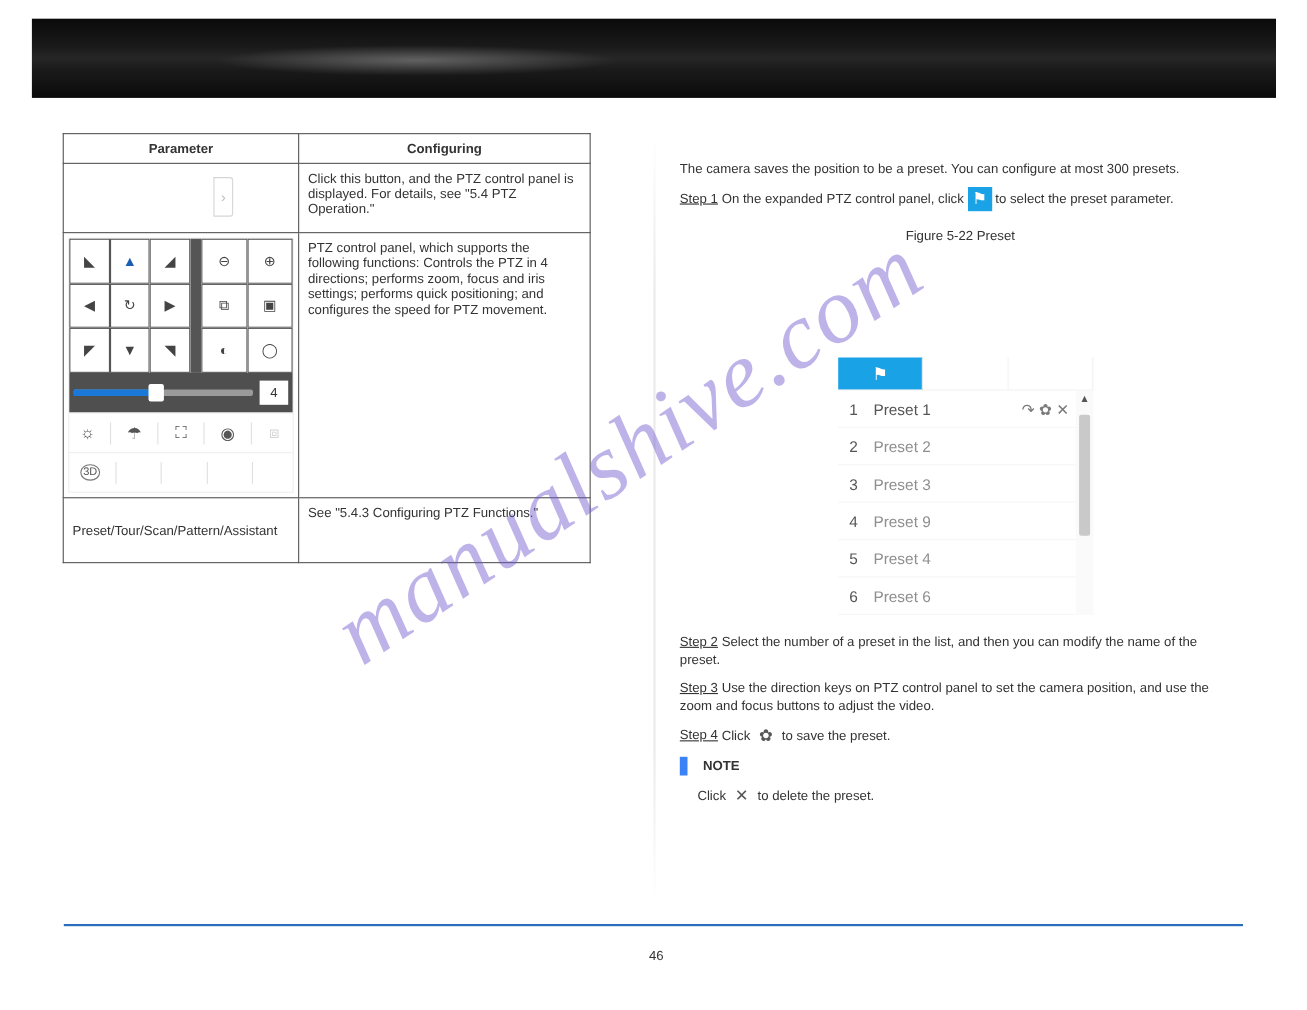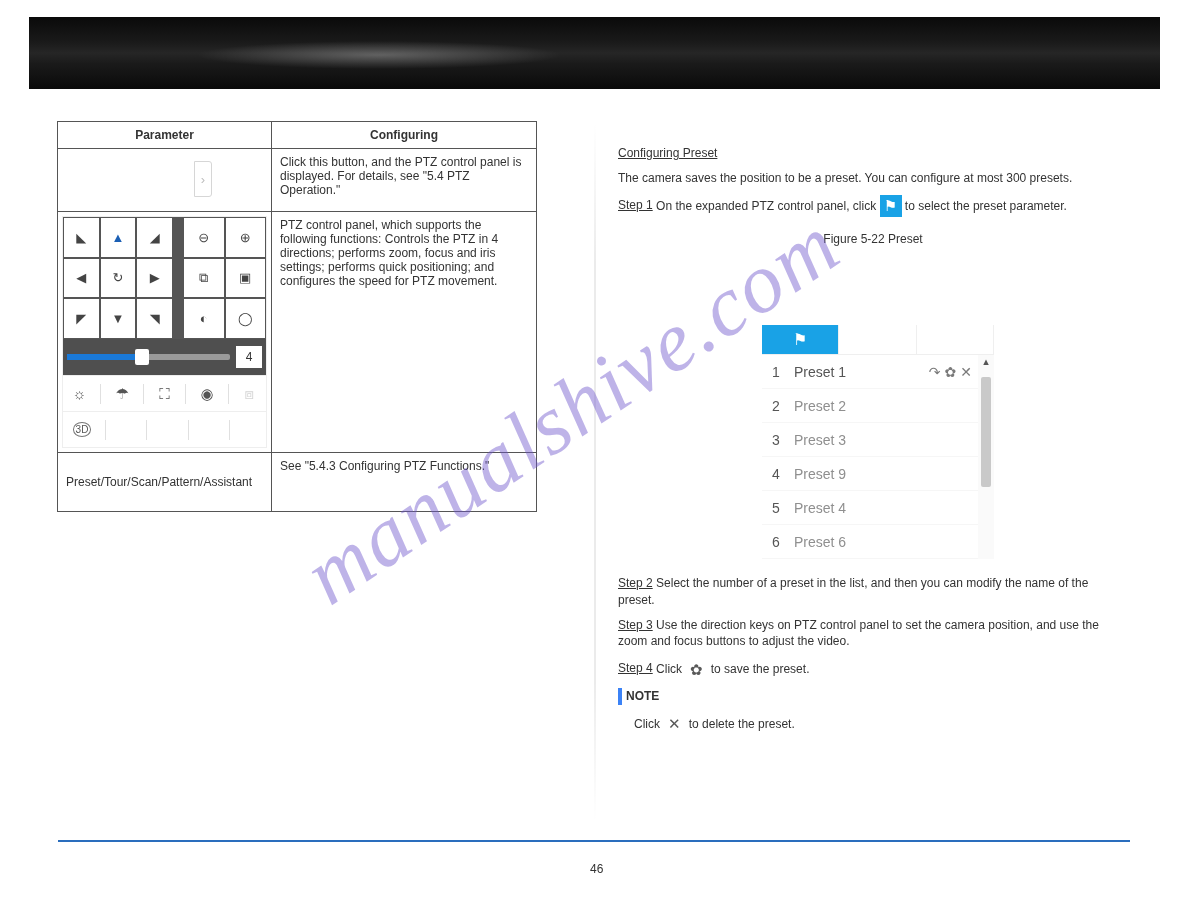--- a/index.html
+++ b/index.html
@@ -381,21 +381,20 @@
     <td class="col-desc">PTZ control panel, which supports the following functions: Controls the PTZ in 4 directions; performs zoom, focus and iris settings; performs quick positioning; and configures the speed for PTZ movement.</td>
   </tr>
   <tr>
     <td class="col-param" style="padding:22px 8px;">Preset/Tour/Scan/Pattern/Assistant</td>
     <td class="col-desc">See "5.4.3 Configuring PTZ Functions."</td>
   </tr>
 </tbody>
   </table>
 
 <div class="right-col">
-  <p><span class="u">Configuring Preset</span></p>
   <p>The camera saves the position to be a preset. You can configure at most 300 presets.</p>
   <p>
     <span class="u">Step 1</span>
     <span class="inline-txt">On the expanded PTZ control panel, click</span>
     <span class="inline-icon" style="background:#19a2e6;color:#fff">⚑</span>
     <span class="inline-txt">to select the preset parameter.</span>
   </p>
   <p style="text-align:center;margin-top:14px;margin-bottom:4px;">Figure 5-22  Preset</p>
 </div>
 
@@ -455,21 +454,21 @@
     <span class="u">Step 3</span>
     <span>Use the direction keys on PTZ control panel to set the camera position, and use the zoom and focus buttons to adjust the video.</span>
   </p>
   <p>
     <span class="u">Step 4</span>
     <span class="inline-txt">Click </span>
     <span class="inline-icon">✿</span>
     <span class="inline-txt">to save the preset.</span>
   </p>
   <p style="margin-top:6px;">
-    <span style="display:inline-block;border-left:4px solid #3b82f6;padding-left:4px;font-weight:bold;">NOTE</span>
+    <span style="display:inline-block;border-left:7px solid #3b82f6;padding-left:14px;font-weight:bold;">NOTE</span>
   </p>
   <p style="padding-left:16px;">
     <span class="inline-txt">Click</span>
     <span class="inline-icon">✕</span>
     <span class="inline-txt">to delete the preset.</span>
   </p>
 </div>
 
 <div class="watermark">manualshive.com</div>
 

